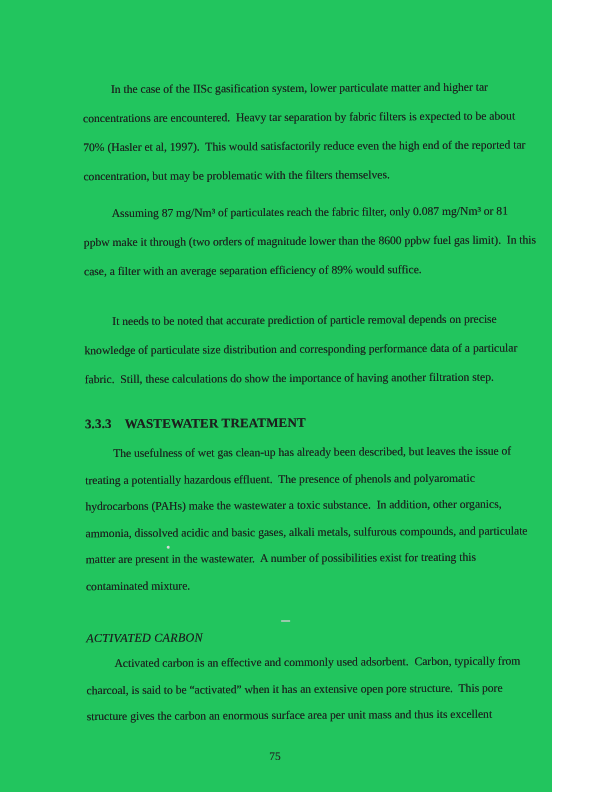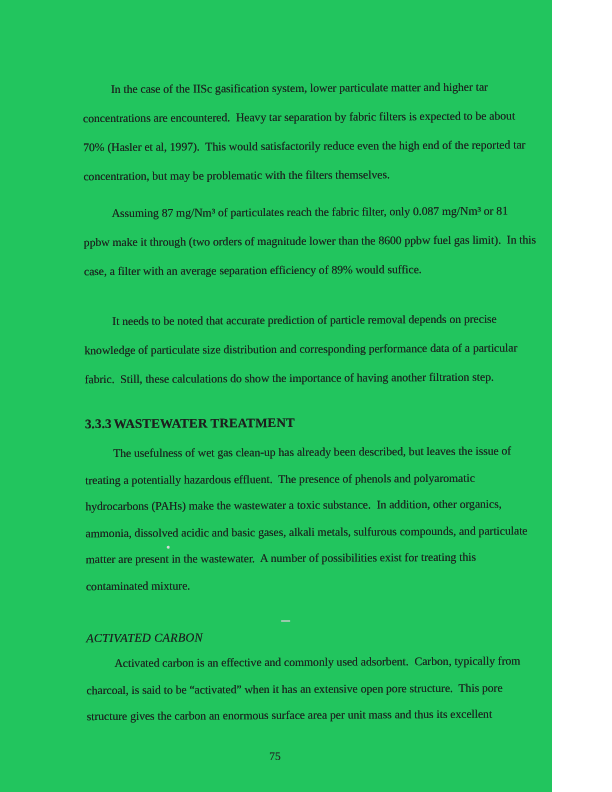--- a/index.html
+++ b/index.html
@@ -42,21 +42,21 @@
   .p4 { top: 440px; line-height: 26.6px; }
   .p5 { top: 650px; line-height: 26.6px; }
   .section-heading {
     top: 414px;
     line-height: 18px;
     font-weight: bold;
     font-size: 13px;
     letter-spacing: 0.15px;
   }
   .section-heading .hnum {
-    margin-right: 2px;
+    margin-right: 13px;
   }
   .subsection-heading {
     top: 629px;
     line-height: 16px;
     font-style: italic;
     font-size: 12.2px;
     letter-spacing: 0.2px;
   }
   .pagenum {
     position: absolute;

